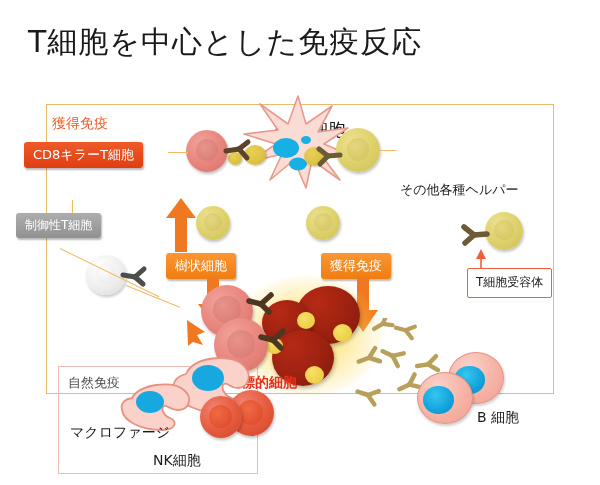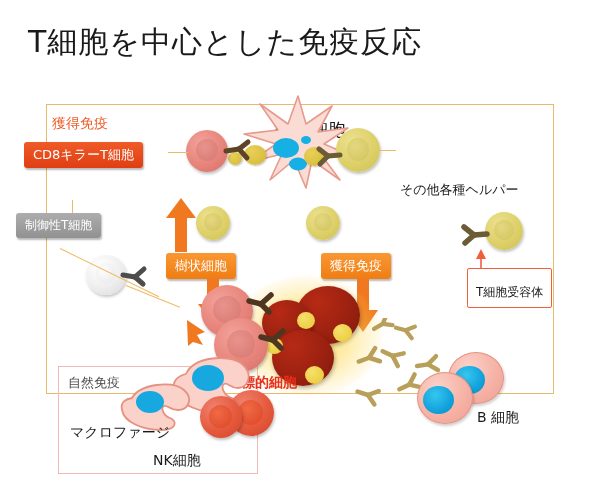--- a/index.html
+++ b/index.html
@@ -33,21 +33,21 @@
   .chip-gray{background:#9c9c9c;background:linear-gradient(180deg,#adadad 0%,#919191 100%);}
 
   #chip-cd8{left:24px;top:142px;}
   #chip-cd4{left:395px;top:132px;}
   #chip-treg{left:16px;top:213px;font-size:12px;}
   #chip-cellular{left:166px;top:253px;}
   #chip-humoral{left:321px;top:253px;}
 
   .chip-outline{
     background:#ffffff;border:1.6px solid #ef5f3c;color:#1a1a1a;
-    font-size:12px;padding:15px 8px 6px 8px;border-radius:2px;white-space:nowrap;
+    font-size:12px;padding:5px 8px 6px 8px;border-radius:2px;white-space:nowrap;
   }
   #chip-tcr{left:467px;top:268px;}
 
   
   .lbl{white-space:nowrap;color:#1a1a1a;}
   #lbl-acquired{left:52px;top:115px;font-size:14px;color:#ef5f2b;}
   #lbl-dendritic{left:274px;top:76px;font-size:18px;color:#1a1a1a;margin-top:42px;}
   #lbl-helper1{left:190px;top:181px;font-size:13px;}
   #lbl-helper2{left:296px;top:181px;font-size:13px;}
   #lbl-helperx{left:400px;top:181px;font-size:13px;}

